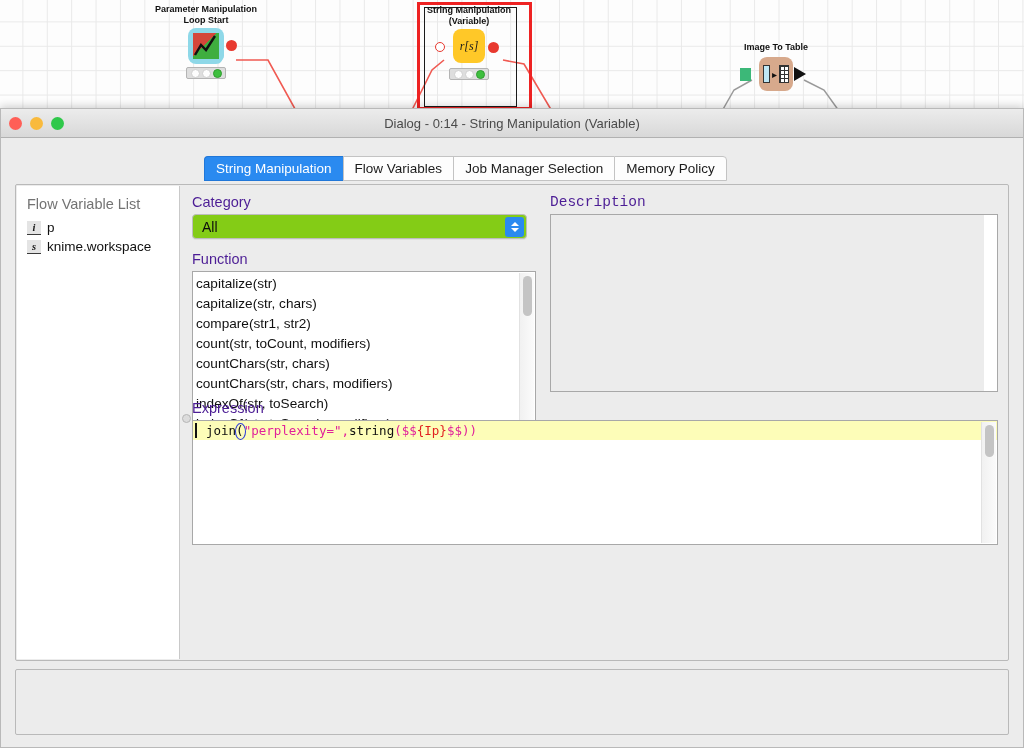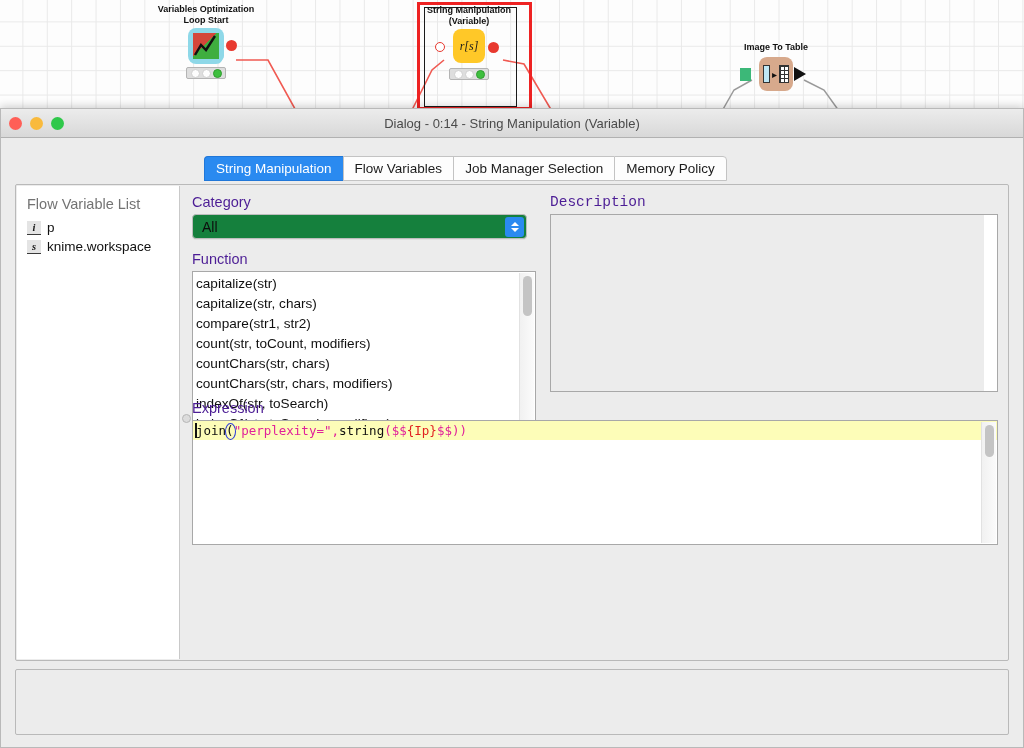--- a/index.html
+++ b/index.html
@@ -144,21 +144,21 @@
   #splitter .knob {
     position: absolute; left: 2px; top: 228px;
     width: 9px; height: 9px; border-radius: 50%;
     background: #dcdcdc; border: 1px solid #b6b6b6;
   }
 
   
   #midcol { position: absolute; left: 176px; top: 9px; width: 348px; }
   #catsel {
     margin-top: 4px; height: 25px; width: 335px;
-    background: #15803d; border: 1px solid #bdbdbd; border-radius: 4px;
+    background: #84cc16; border: 1px solid #bdbdbd; border-radius: 4px;
     display: flex; align-items: center;
     position: relative;
     box-shadow: 0 1px 0 rgba(0,0,0,0.05);
   }
   #catsel .val { padding-left: 9px; font-size: 14px; color: #0d0d0d; }
   #catsel .stepper {
     position: absolute; right: 2px; top: 2px; width: 19px; height: 20px;
     background: #2a8af0; border-radius: 3px;
     display: flex; flex-direction: column; align-items: center; justify-content: center;
     gap: 2px;
@@ -185,21 +185,21 @@
     background: #c4c4c4;
   }
 
   
   #expr-title { position: absolute; left: 176px; top: 215px; }
   #exprbox {
     position: absolute; left: 176px; top: 235px; width: 806px; height: 125px;
     background: #ffffff; border: 1px solid #a8a8a8; overflow: hidden;
   }
   #exprline {
-    background: #fdfdb8; height: 19px; padding-left: 3px;
+    background: #fdfdb8; height: 19px; padding-left: 13px;
     display: flex; align-items: center;
     font-family: "DejaVu Sans Mono", monospace; font-size: 12.5px;
     white-space: pre;
   }
   .tk-fn { color: #101010; }
   .tk-str { color: #e0219a; }
   .tk-punct { color: #e0219a; }
   .tk-var { color: #e02020; }
   .tk-match {
     color: #101010; position: relative; display: inline-block;
@@ -235,21 +235,21 @@
 
   <svg class="wires">
     <path d="M236,60 L268,60 L300,118" stroke="#f05a52" stroke-width="1.6" fill="none"></path>
     <path d="M408,118 L432,70 L444,60" stroke="#f05a52" stroke-width="1.6" fill="none"></path>
     <path d="M503,60 L524,64 L556,118" stroke="#f05a52" stroke-width="1.6" fill="none"></path>
     <path d="M718,118 L734,90 L752,80" stroke="#9a9a9a" stroke-width="1.5" fill="none"></path>
     <path d="M804,80 L824,90 L844,118" stroke="#9a9a9a" stroke-width="1.5" fill="none"></path>
   </svg>
 
   <div class="node" style="left:150px; top:4px; width:112px;">
-    <div class="node-label">Variables Optimization</div>
+    <div class="node-label">Parameter Manipulation</div>
     <div class="node-label">Loop Start</div>
     <div class="node-icon-wrap">
       <div class="node-icon" style="background:#8ed8e8; width:36px; height:36px; clip-path: polygon(0 0,100% 0,100% 82%,88% 100%,0 100%);">
         <div style="position:absolute; left:5px; top:5px; width:26px; height:26px; background:linear-gradient(135deg,#d4473a 0%,#d4473a 45%,#3fae3f 46%,#3fae3f 100%);"></div>
         <svg width="26" height="26" style="position:absolute; left:5px; top:5px;">
           <polyline points="2,22 8,12 13,17 22,3" stroke="#111" stroke-width="2.4" fill="none"></polyline>
         </svg>
       </div>
       <div class="port-out-var" style="left:76px; top:12px;"></div>
     </div>

